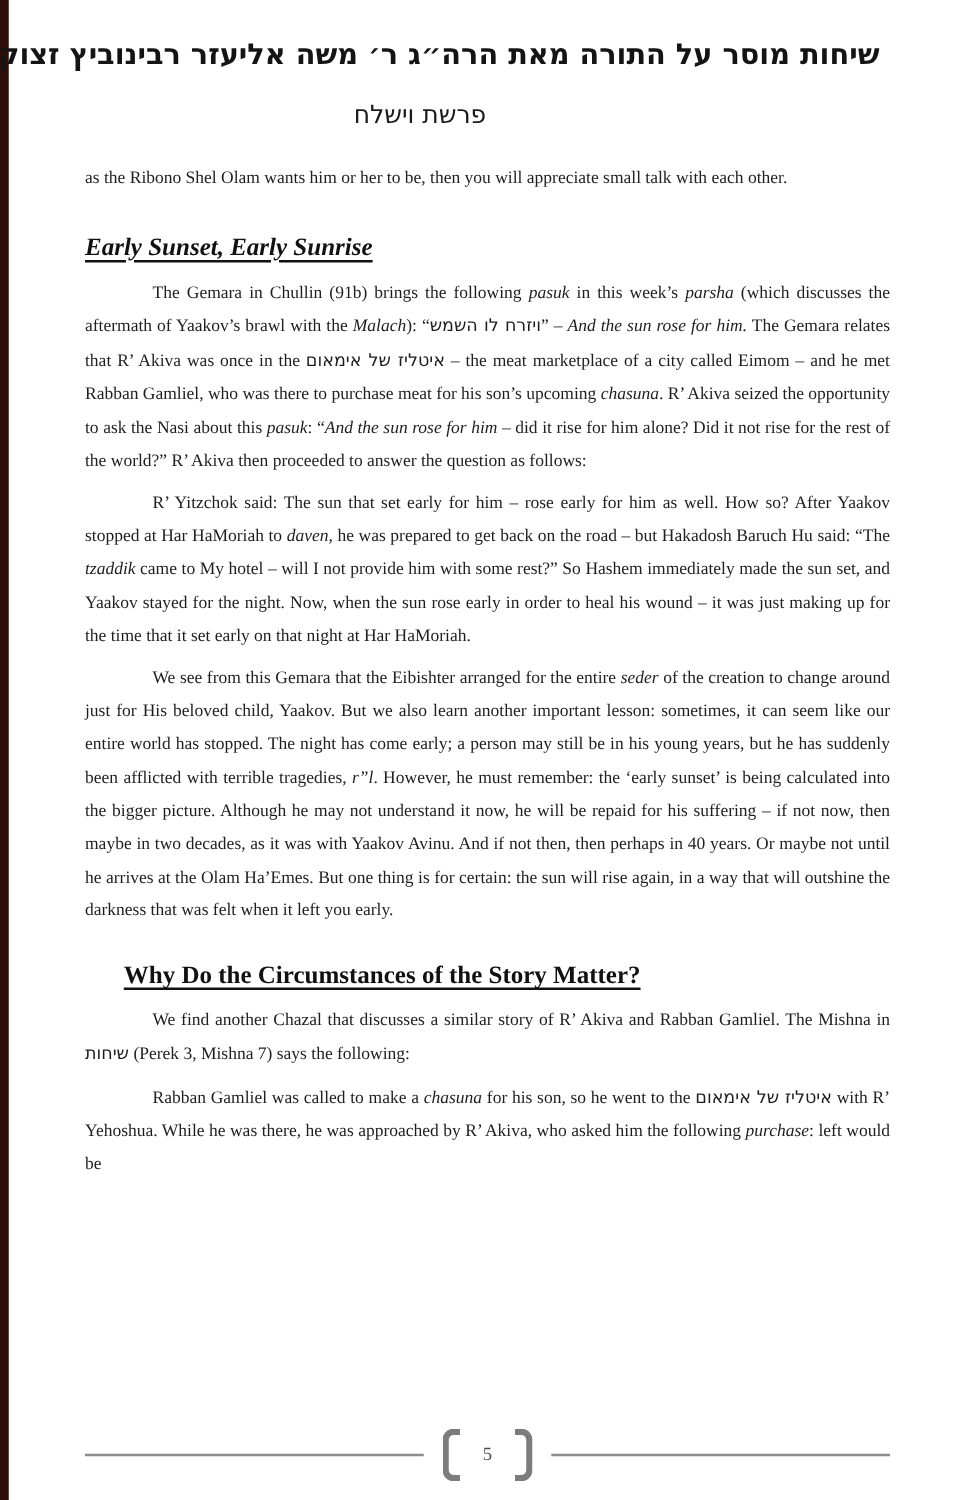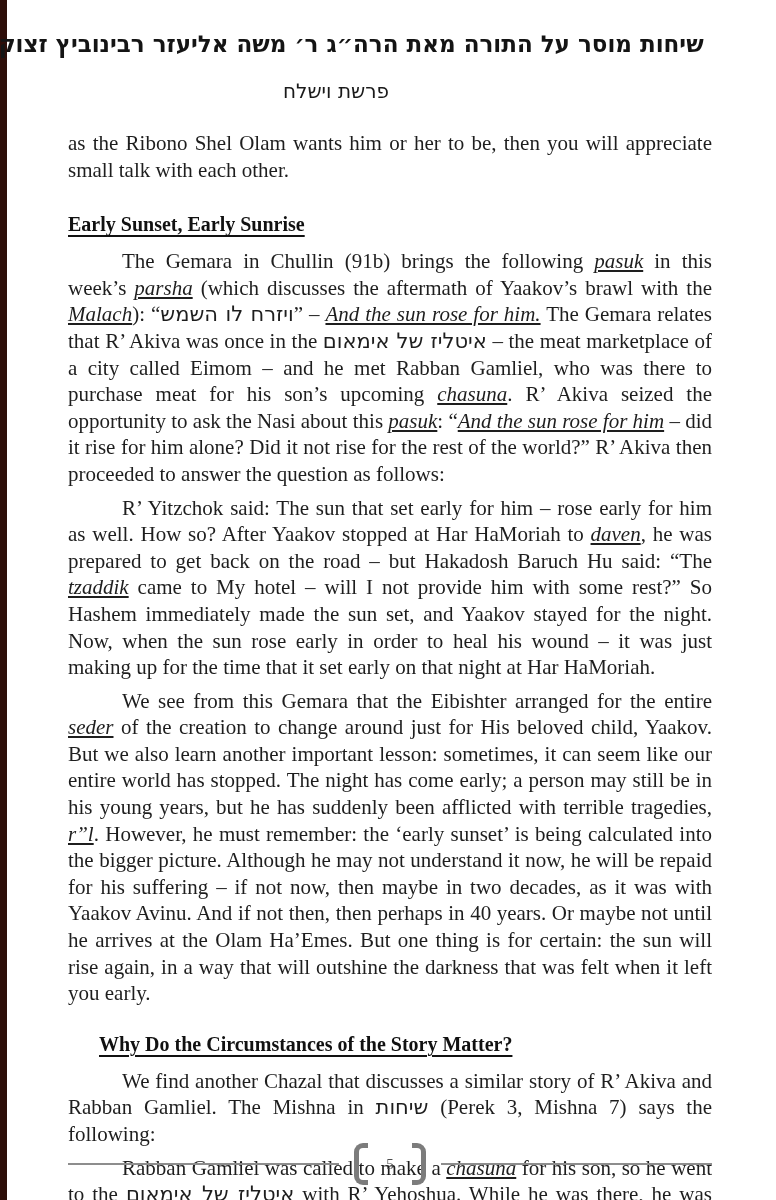--- a/index.html
+++ b/index.html
@@ -34,39 +34,39 @@
     color:#1a1a1a;
     line-height:26px;
     font-family:"DejaVu Serif","DejaVu Sans",serif;
   }
   .content{
     margin:0 64px 0 68px;
   }
   .para{
     margin:0;
     text-align:justify;
-    font-size:21px;
+    font-size:14px;
     line-height:26.6px;
     color:#1e1e1e;
   }
   .para.indent{text-indent:54px;}
   .heading{
     margin:0;
     font-size:20px;
     line-height:26px;
     font-weight:bold;
     color:#111;
     text-decoration:underline;
     text-decoration-thickness:2px;
     text-underline-offset:4px;
   }
-  .it{font-style:italic;text-decoration:underline;}
+  .it{font-style:italic;}
   .heb{font-family:"DejaVu Serif","DejaVu Sans",serif;}
   .mt-intro{margin-top:26px;}
-  .mt-h1{margin-top:28px;}
+  .mt-h1{margin-top:28px;font-style:italic;}
   .mt-p2{margin-top:11px;}
   .mt-p3{margin-top:7px;}
   .mt-p4{margin-top:7px;}
   .mt-h2{margin-top:24px;margin-left:31px;}
   .mt-p5{margin-top:11px;}
   .mt-p6{margin-top:7px;}
   .footer{
     position:absolute;
     left:68px;right:64px;top:1143px;
     display:flex;

